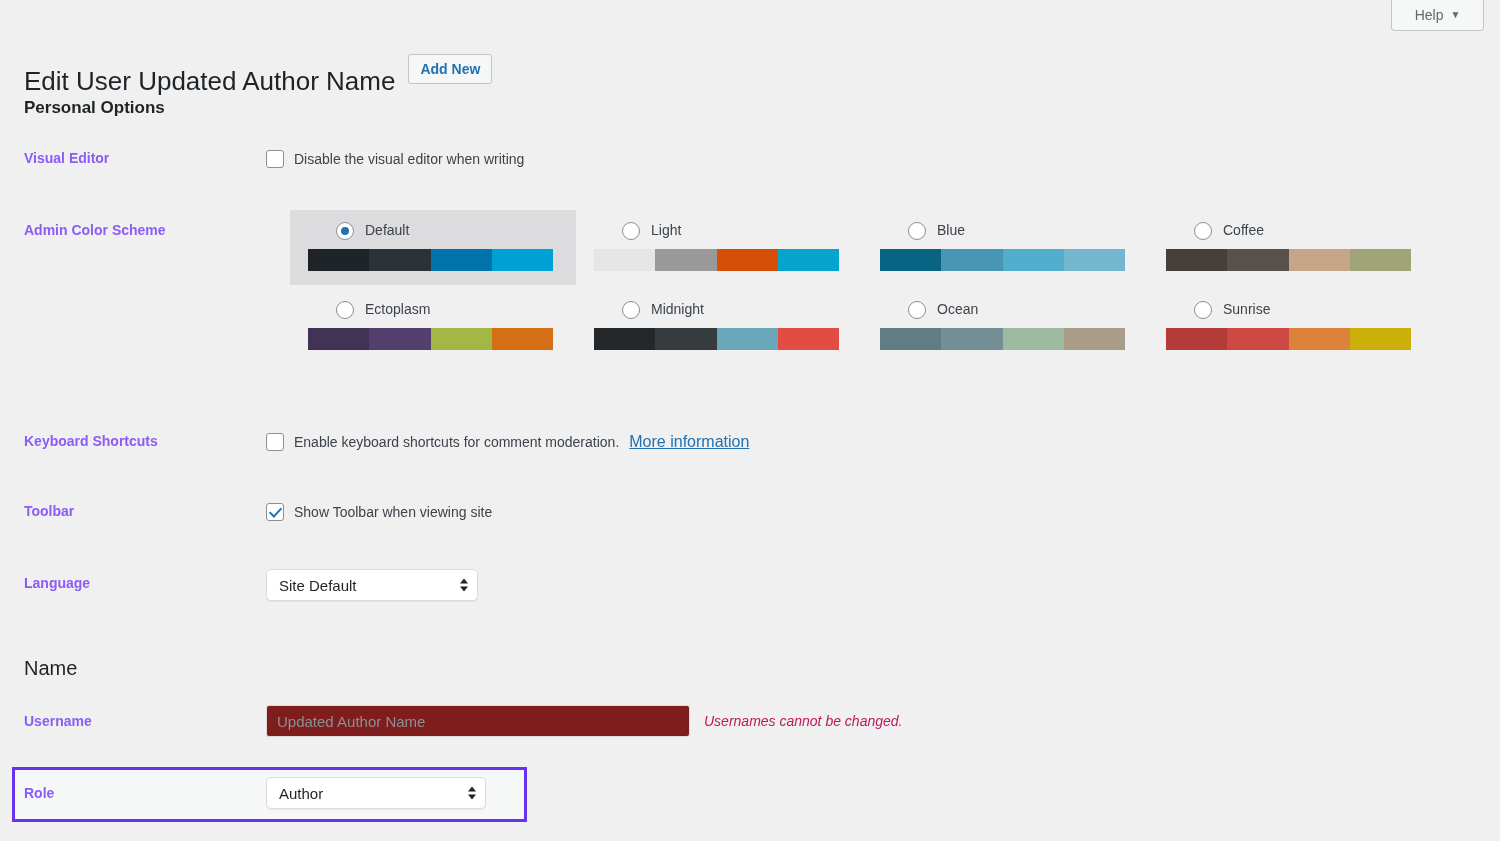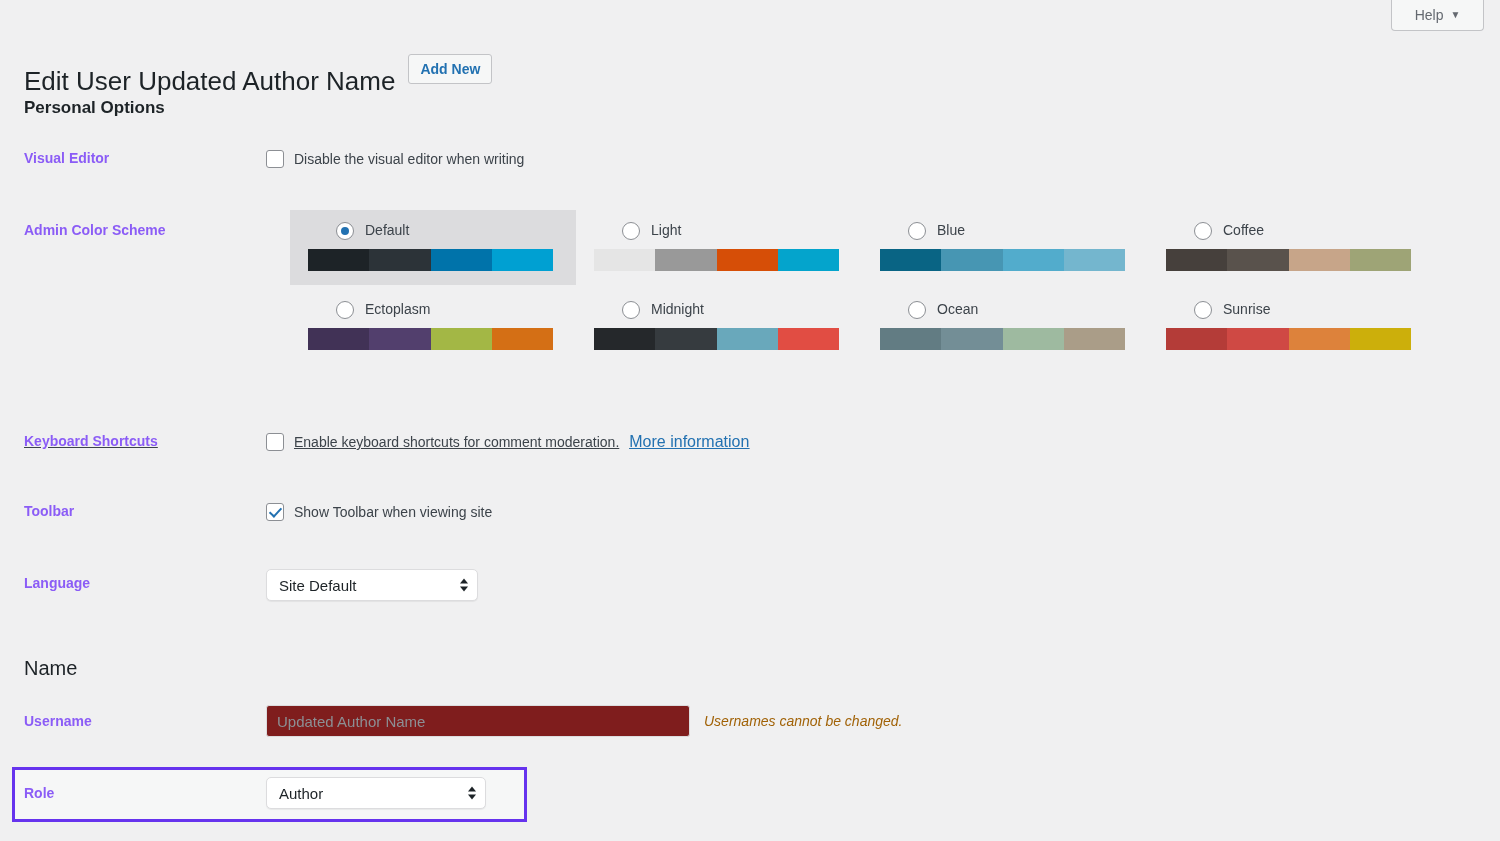--- a/index.html
+++ b/index.html
@@ -143,21 +143,21 @@
     width: 424px; height: 32px;
     background: #7f1d1d;
     border: 1px solid #dcdcde;
     border-radius: 3px;
     padding: 0 10px;
     font-family: "Liberation Sans", sans-serif;
     font-size: 15px; color: #8c8f94;
     display: flex; align-items: center;
   }
   .note-italic {
-    font-size: 14px; font-style: italic; color: #a16207;
+    font-size: 14px; font-style: italic; color: #be185d;
   }
 
   
   .highlight-box {
     position: absolute;
     left: 12px; top: 767px;
     width: 515px; height: 55px;
     border: 3px solid #6633ee;
     background: #f6f7f7;
   }
@@ -285,21 +285,21 @@
         </div>
         <div class="palette">
           <span style="background: rgb(180, 60, 56);"></span>
           <span style="background: rgb(207, 73, 68);"></span>
           <span style="background: rgb(221, 130, 59);"></span>
           <span style="background: rgb(204, 175, 11);"></span>
         </div>
       </label>
     </div>
 
-  <div class="row" style="top:433px;text-decoration:underline;">
+  <div class="row" style="top:433px;">
     <div class="row-label">Keyboard Shortcuts</div>
     <div class="row-field">
       <div class="cb-line">
         <span class="cb"></span>
         <span class="cb-text">Enable keyboard shortcuts for comment moderation.</span>
         <a class="inline-link">More information</a>
       </div>
     </div>
   </div>
 

